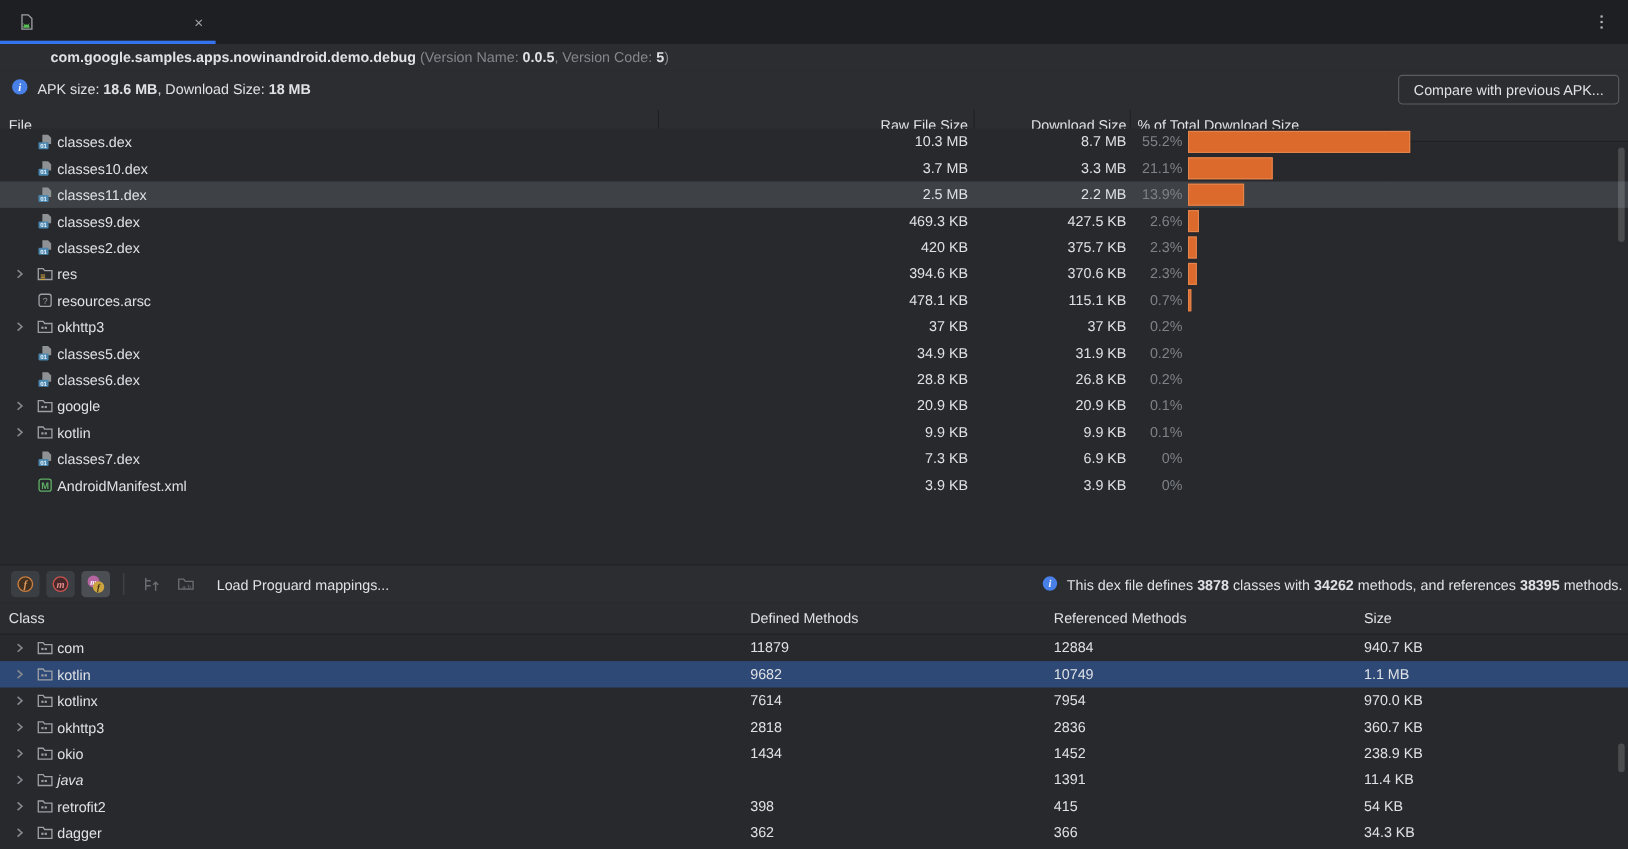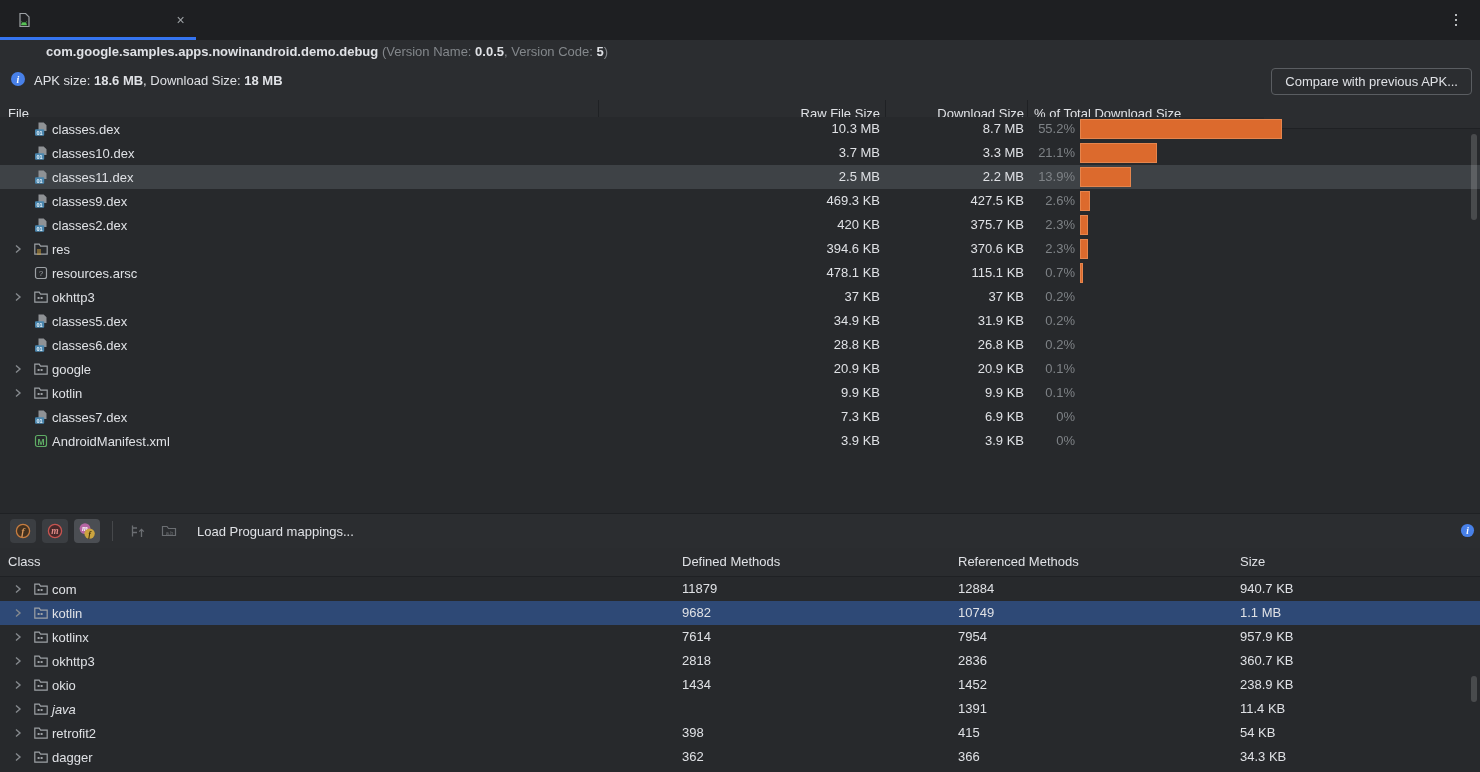--- a/index.html
+++ b/index.html
@@ -398,20 +398,21 @@
       </svg>
     </div>
     <span class="proguard-label">Load Proguard mappings...</span>
     <div class="dexinfo">
       <span>
         <svg width="15" height="15" viewBox="0 0 16 16">
             <circle cx="8" cy="8" r="7" fill="#4880e8"></circle>
             <text x="8" y="11.8" font-size="10" font-style="italic" font-weight="bold" fill="#fff" text-anchor="middle" font-family="Liberation Serif, serif">i</text>
           </svg>
       </span>
+      <span><span>This dex file defines </span><span class="b">3878</span><span> classes with </span><span class="b">34262</span><span> methods, and references </span><span class="b">38395</span><span> methods.</span></span>
     </div>
   </div>
 
   <div class="ctable-header">
     <span class="h" style="left:8px;">Class</span>
     <span class="h" style="left:682px;">Defined Methods</span>
     <span class="h" style="left:958px;">Referenced Methods</span>
     <span class="h" style="left:1240px;">Size</span>
   </div>
 
@@ -467,21 +468,21 @@
             <svg width="16" height="16" viewBox="0 0 16 16">
               <path d="M1.8 3.2 h4.4 l1.4 1.9 h6.6 v8 H1.8 z" fill="none" stroke="#9da1a5" stroke-width="1.2"></path>
               <rect x="4.6" y="8" width="2" height="2" fill="#9da1a5"></rect>
               <rect x="7.6" y="8" width="2" height="2" fill="#9da1a5"></rect>
             </svg>
           </span>
           <span>kotlinx</span>
         </div>
         <span class="cv c-def">7614</span>
         <span class="cv c-ref">7954</span>
-        <span class="cv c-size">957.9 KB</span>
+        <span class="cv c-size">970.0 KB</span>
       </div>
       <div class="crow">
         <div class="name-cell">
           <span class="tw">
             <svg width="12" height="12" viewBox="0 0 12 12">
               <path d="M4 2.5 L8 6 L4 9.5" stroke="#868a8e" stroke-width="1.4" fill="none"></path>
             </svg>
           </span>
           <span class="ic">
             <svg width="16" height="16" viewBox="0 0 16 16">

